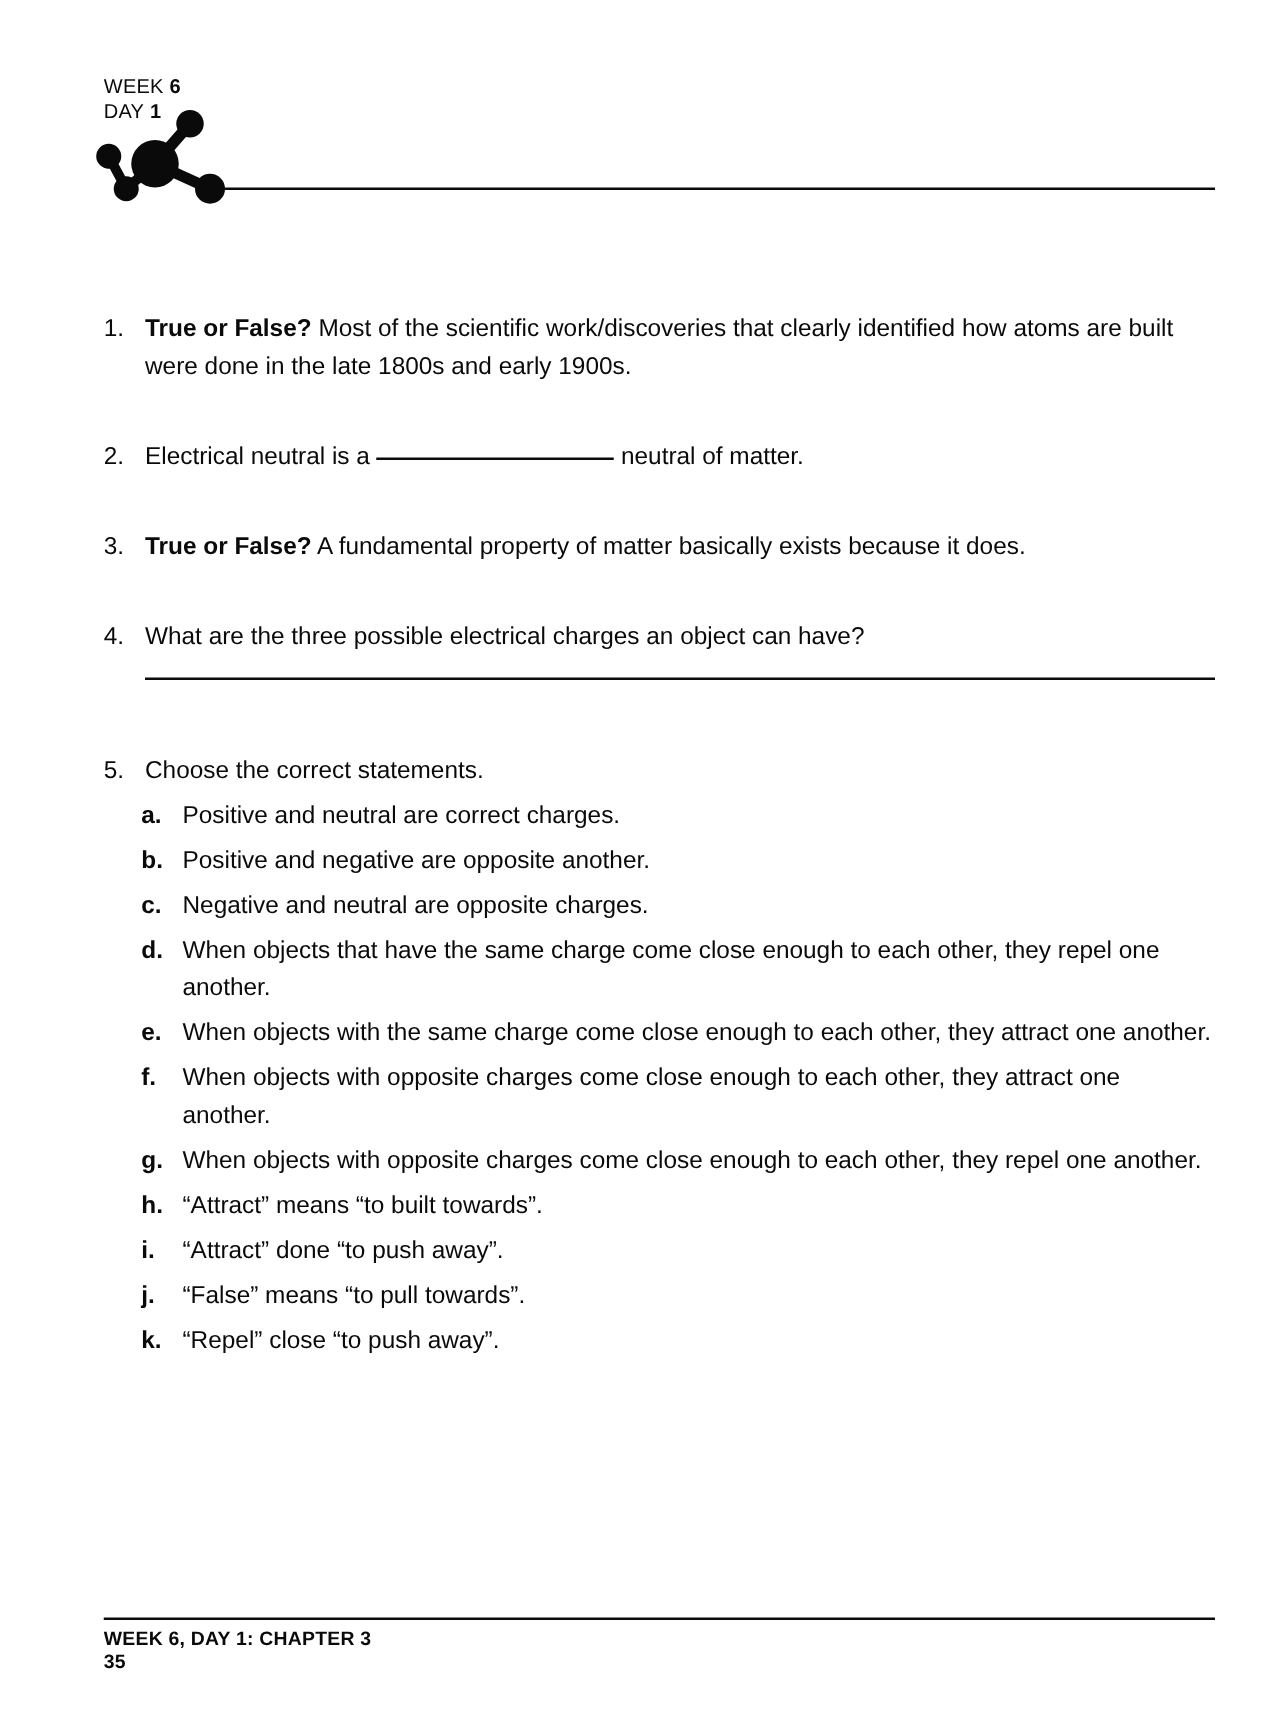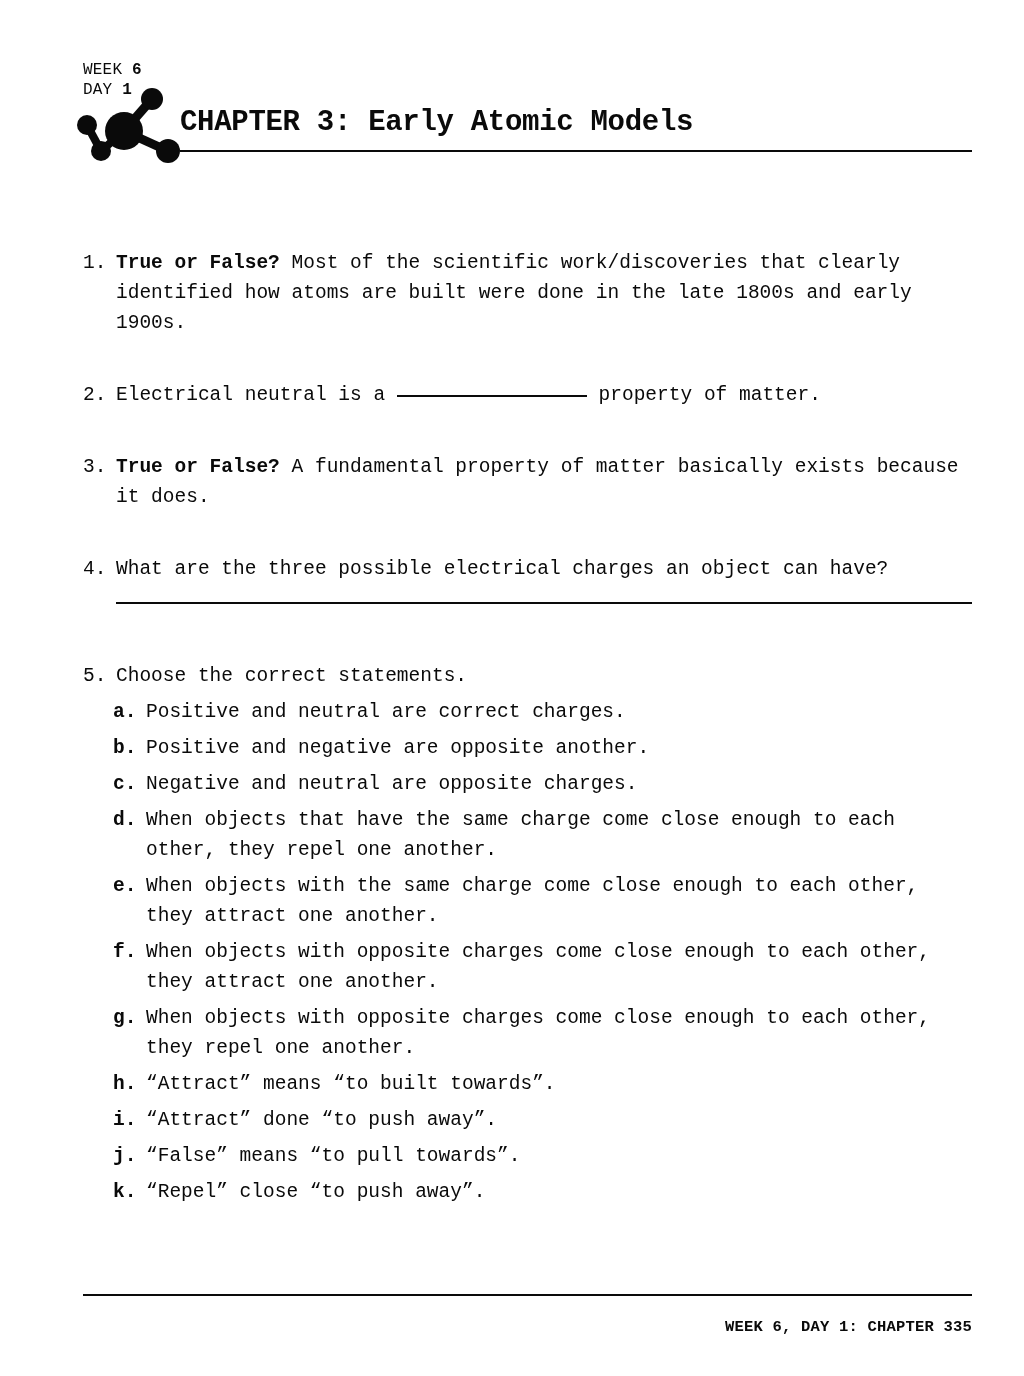--- a/index.html
+++ b/index.html
@@ -2,21 +2,21 @@
 <html><head>
 <meta charset="utf-8">
 <style>
   * { margin:0; padding:0; box-sizing:border-box; }
   html,body { background:#e8e8e8; }
   .page {
     position:relative;
     width:1024px; height:1376px;
     background:#ffffff;
     color:#0a0a0a;
-    font-family:Liberation Mono, monospace;
+    font-family:Liberation Sans, sans-serif;
     margin:0 auto;
     overflow:hidden;
   }
   
   .weekday {
     position:absolute; left:83px; top:60px;
     font-size:16px; line-height:20px; letter-spacing:0.2px;
   }
   .weekday b { font-weight:800; }
   .molecule {
@@ -53,23 +53,23 @@
   }
   .q5 { margin-bottom:6px; }
   .options { margin-left:30px; }
   .opt { display:flex; margin-bottom:6px; }
   .opt-letter { width:33px; flex-shrink:0; font-weight:700; }
   .opt-text { flex:1; }
   
   .footer {
     position:absolute; left:83px; top:1294px; width:889px;
     border-top:2.5px solid #0a0a0a;
-    padding-top:22px;
+    padding-top:7px;
     display:flex; justify-content:flex-end;
-    font-size:15.5px; font-weight:600; letter-spacing:0.2px;
+    font-size:15.5px; font-weight:600; letter-spacing:0.2px;flex-direction:column;
   }
 </style>
 </head>
 <body>
 
 <div class="page">
 
   <div class="weekday">
     <div><span>WEEK</span>&nbsp;<b>6</b></div>
     <div><span>DAY</span>&nbsp;<b>1</b></div>
@@ -80,33 +80,32 @@
     <line x1="56" y1="47" x2="100" y2="67" stroke="#0a0a0a" stroke-width="9"></line>
     <line x1="19" y1="41" x2="33" y2="67" stroke="#0a0a0a" stroke-width="8"></line>
     <line x1="33" y1="67" x2="56" y2="47" stroke="#0a0a0a" stroke-width="8"></line>
     <circle cx="56" cy="47" r="19" fill="#0a0a0a"></circle>
     <circle cx="84" cy="15" r="11" fill="#0a0a0a"></circle>
     <circle cx="19" cy="41" r="10" fill="#0a0a0a"></circle>
     <circle cx="33" cy="67" r="10" fill="#0a0a0a"></circle>
     <circle cx="100" cy="67" r="12" fill="#0a0a0a"></circle>
   </svg>
 
-  <h1 class="chapter-title">CHAPTER 3: Early Atomic Models</h1>
   <div class="title-rule"></div>
 
   <div class="content">
 
     <div class="q">
       <span class="q-num">1.</span>
       <p class="q-body"><span class="q-bold">True or False?</span> <span>Most of the scientific work/discoveries that clearly identified how atoms are built were done in the late 1800s and early 1900s.</span></p>
     </div>
 
     <div class="q">
       <span class="q-num">2.</span>
-      <p class="q-body"><span>Electrical neutral is a</span> <span class="blank"></span> <span>property of matter.</span></p>
+      <p class="q-body"><span>Electrical neutral is a</span> <span class="blank"></span> <span>neutral of matter.</span></p>
     </div>
 
     <div class="q">
       <span class="q-num">3.</span>
       <p class="q-body"><span class="q-bold">True or False?</span> <span>A fundamental property of matter basically exists because it does.</span></p>
     </div>
 
     <div class="q" style="margin-bottom:0">
       <span class="q-num">4.</span>
       <p class="q-body">What are the three possible electrical charges an object can have?</p>

